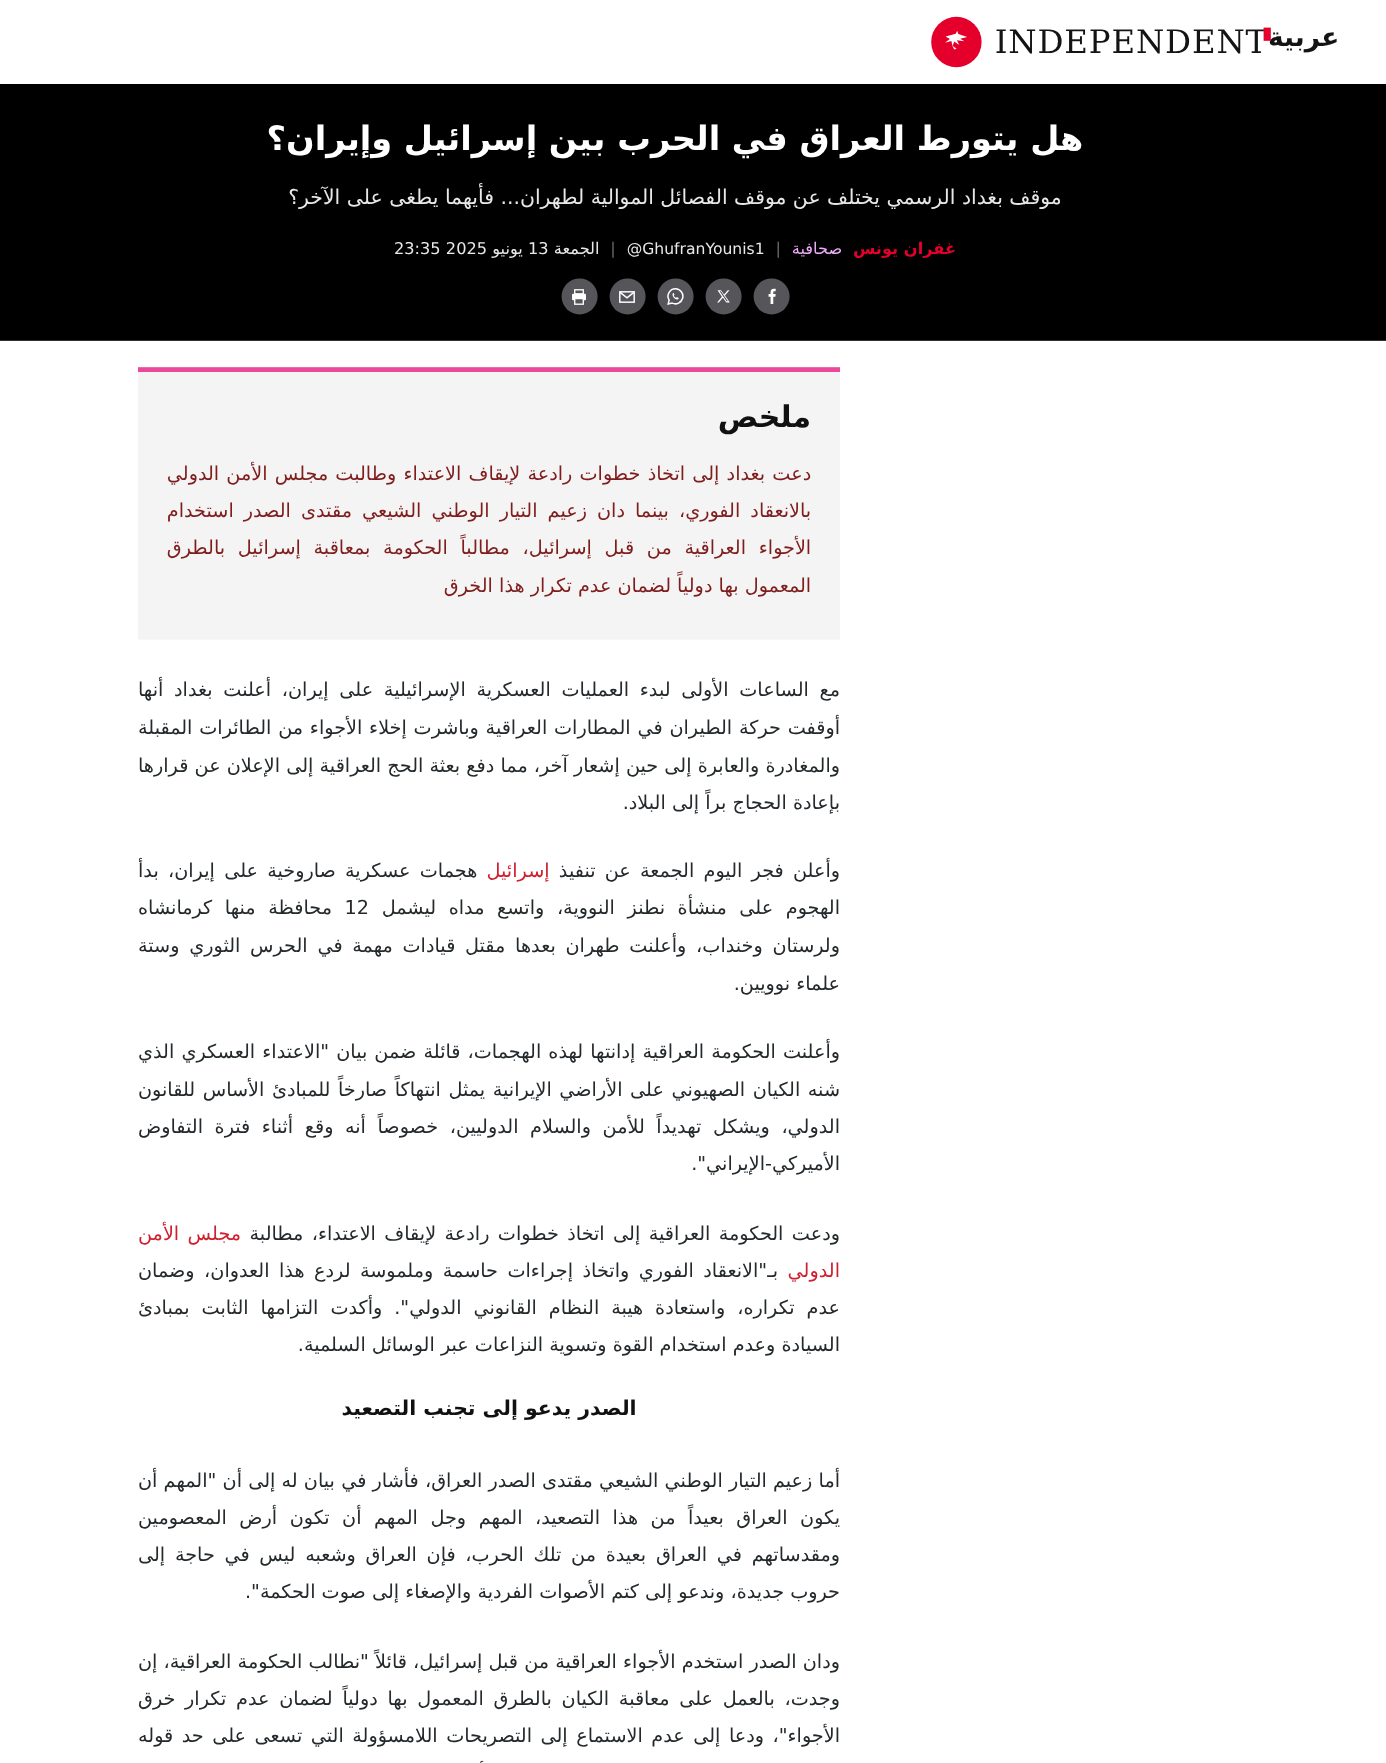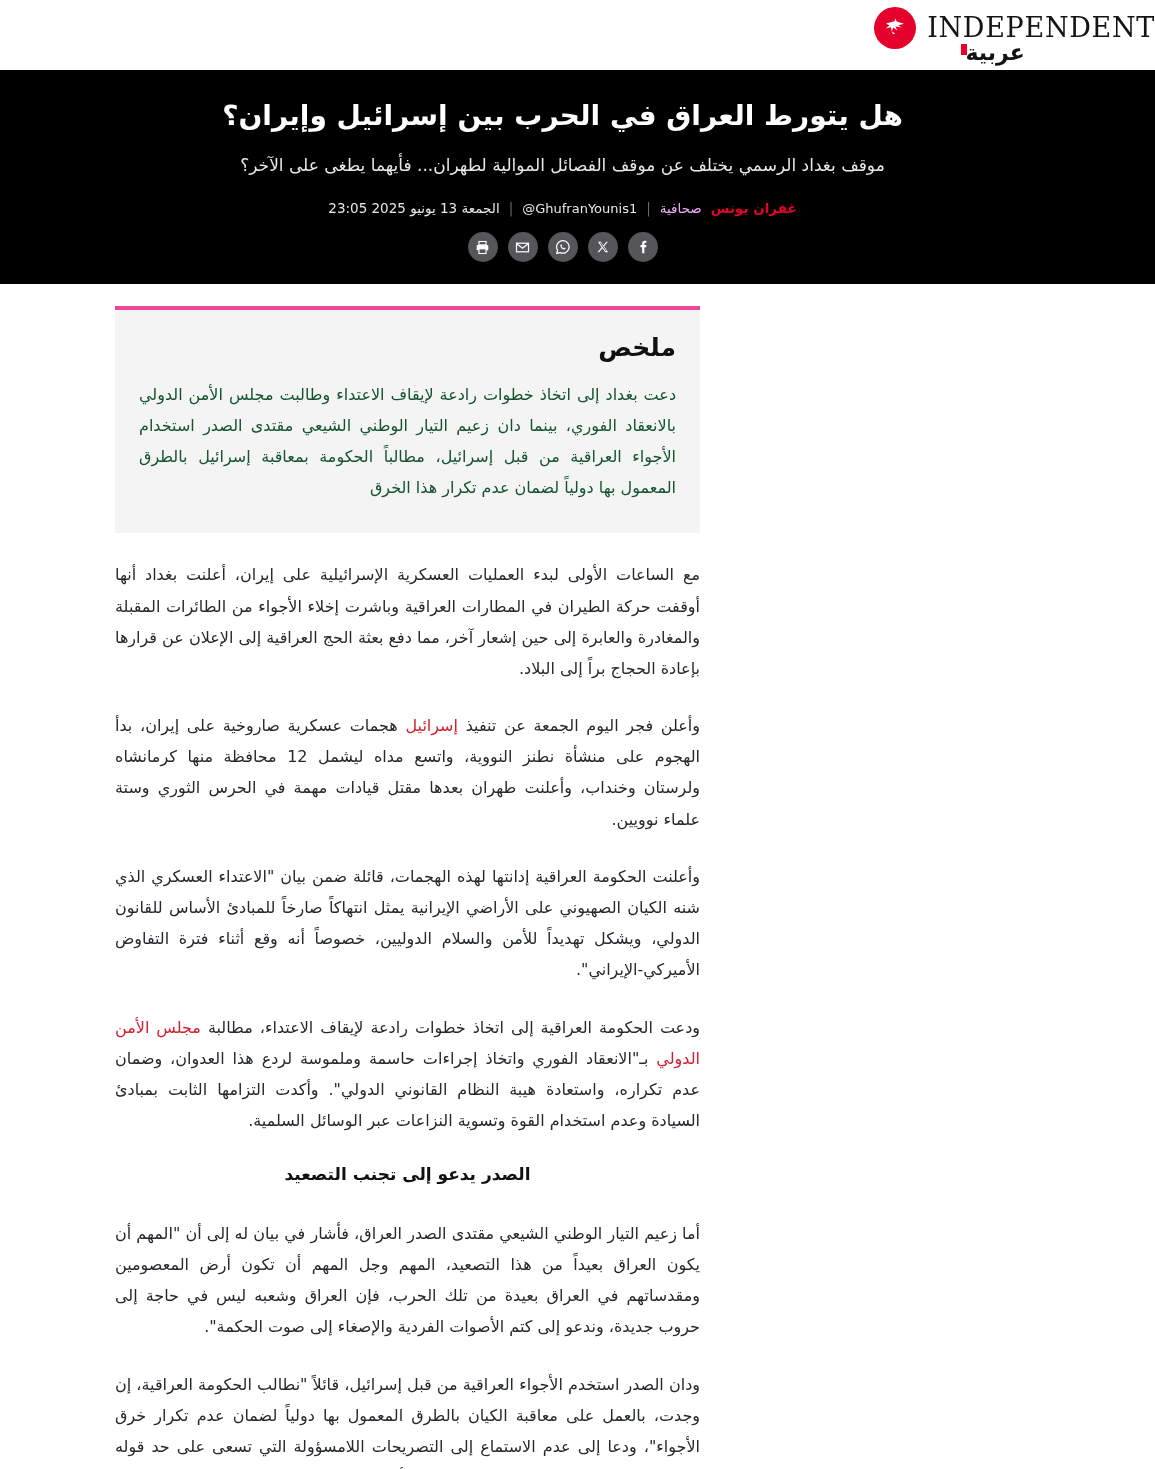--- a/index.html
+++ b/index.html
@@ -17,21 +17,21 @@
     display: flex;
     align-items: center;
     justify-content: flex-start;
     padding-right: 0;
     padding-left: 36px;
     direction: ltr;
   }
   .logo-wrap {
     margin-left: auto;
     display: flex;
-    flex-direction: column;
+    flex-direction: row;
     align-items: center;
     position: relative;
   }
   .logo-row {
     display: flex;
     align-items: center;
     gap: 11px;
   }
   .logo-mark {
     width: 42px; height: 42px;
@@ -137,21 +137,21 @@
   .summary h2 {
     font-size: 25px;
     font-weight: 700;
     color: #111111;
     margin-bottom: 14px;
     line-height: 1.3;
   }
   .summary p {
     font-size: 16px;
     line-height: 1.95;
-    color: #14532d;
+    color: #7f1d1d;
     text-align: justify;
     text-align-last: right;
   }
   .article p.body {
     font-size: 16px;
     line-height: 1.95;
     color: #24292c;
     text-align: justify;
     text-align-last: right;
     margin-bottom: 26px;
@@ -192,21 +192,21 @@
   <p class="hero-sub">موقف بغداد الرسمي يختلف عن موقف الفصائل الموالية لطهران... فأيهما يطغى على الآخر؟</p>
 
   <div class="byline">
     <span class="author">غفران يونس</span>
     <span class="role">صحافية</span>
     <span class="sep">|</span>
     <span class="handle">@GhufranYounis1</span>
     <span class="sep">|</span>
     <span class="date">
       <span>الجمعة 13 يونيو 2025</span>
-      <span class="time">23:05</span>
+      <span class="time">23:35</span>
     </span>
   </div>
 
   <div class="share-row">
     <span class="share-btn">
       <svg width="15" height="15" viewBox="0 0 16 16" aria-hidden="true">
         <rect x="4.2" y="1.6" width="7.6" height="3.6" fill="none" stroke="#fff" stroke-width="1.2"></rect>
         <rect x="1.8" y="5.2" width="12.4" height="5.8" rx="1" fill="#fff"></rect>
         <rect x="4.2" y="9.4" width="7.6" height="5" fill="#56565a" stroke="#fff" stroke-width="1.2"></rect>
       </svg>

